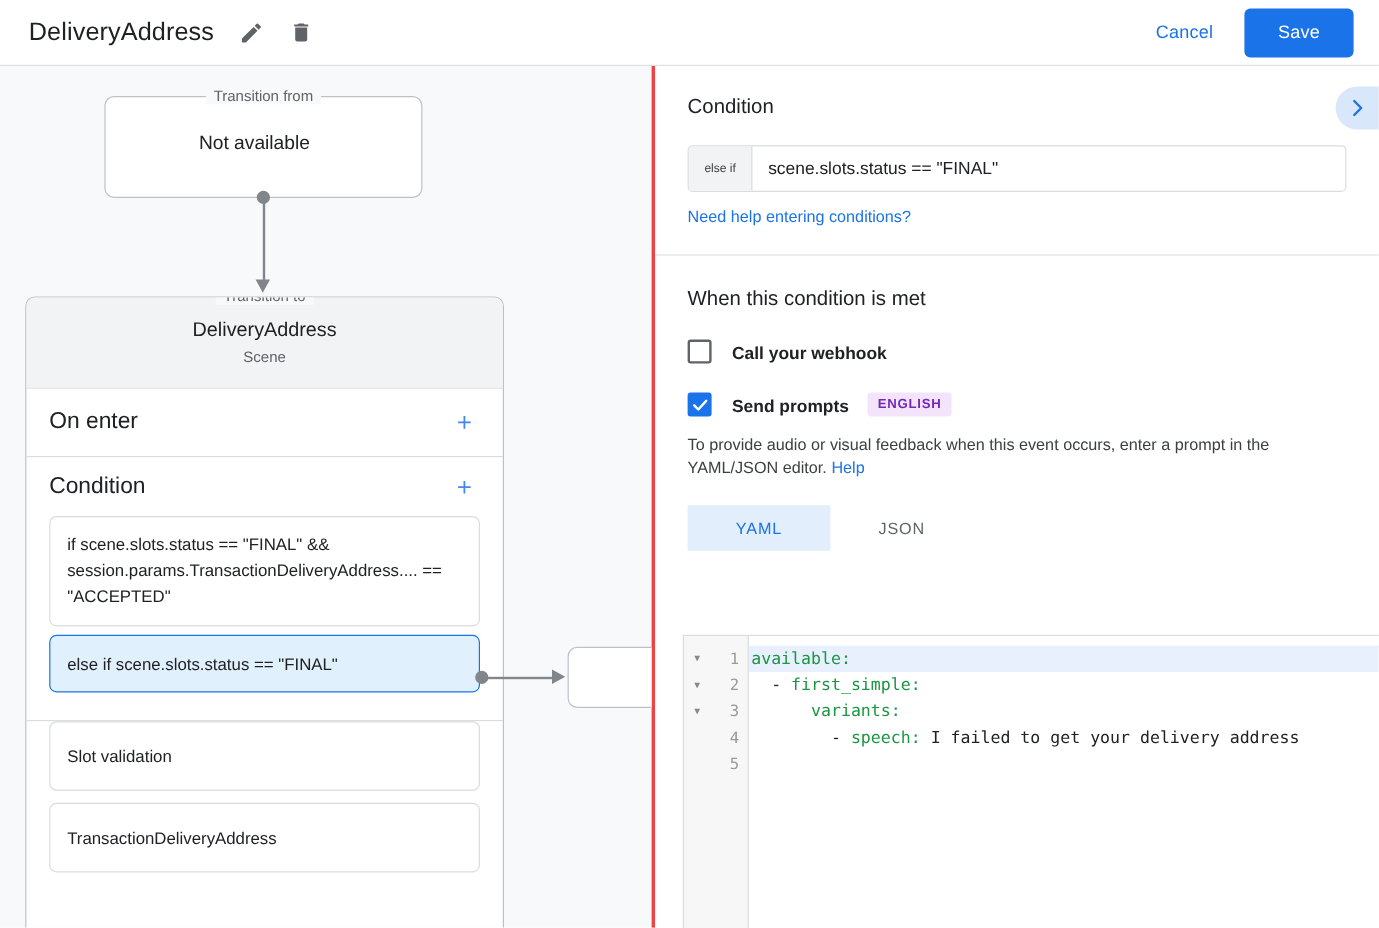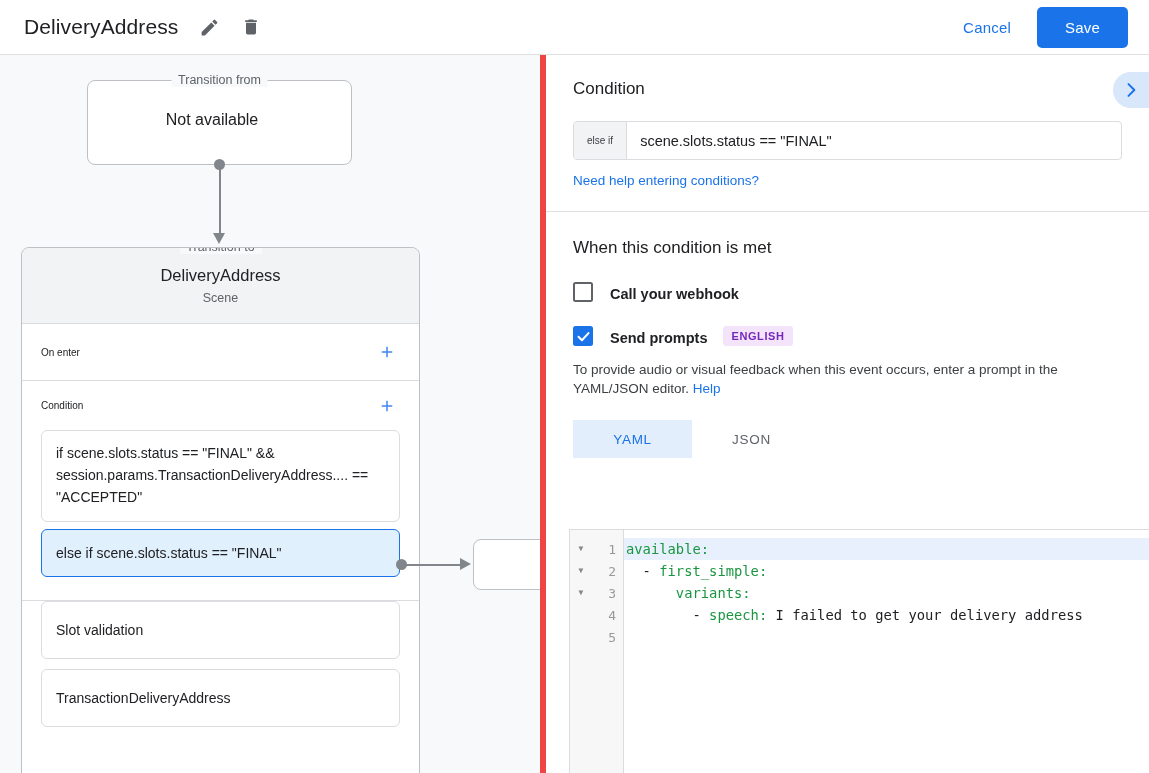--- a/index.html
+++ b/index.html
@@ -68,21 +68,21 @@
   .body-wrap {
     position: absolute; left: 0; top: 55px;
     width: 1149px; height: 718px;
   }
 
   
   .graph-pane {
     position: absolute; left: 0; top: 0;
     width: 546px; height: 718px;
     background: #f8f9fa;
-    border-right: 6px solid #ef4444;
+    border-right: 3px solid #ef4444;
     overflow: hidden;
   }
 
   .fieldset-box {
     position: absolute;
     background: #fff;
     border: 1px solid #bdc1c6;
     border-radius: 8px;
   }
   .fieldset-legend {
@@ -144,21 +144,21 @@
 
   .sec {
     border-bottom: 1px solid #dadce0;
     padding: 0 19px 16px 19px;
   }
   .sec:last-child { border-bottom: none; }
   .sec-header {
     height: 49px;
     display: flex; align-items: center; justify-content: space-between;
   }
-  .sec-title { font-size: 10px; color: #202124; }
+  .sec-title { font-size: 19px; color: #202124; }
   .plus-btn {
     width: 26px; height: 26px;
     display: flex; align-items: center; justify-content: center;
     color: #4285f4;
     cursor: pointer;
     font-size: 0;
   }
   .sec-header-only { padding-bottom: 0; }
   .sec-header-only .sec-header { height: 56px; }
 

